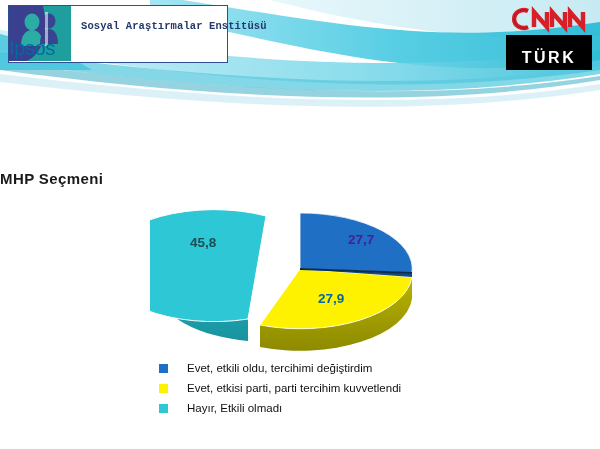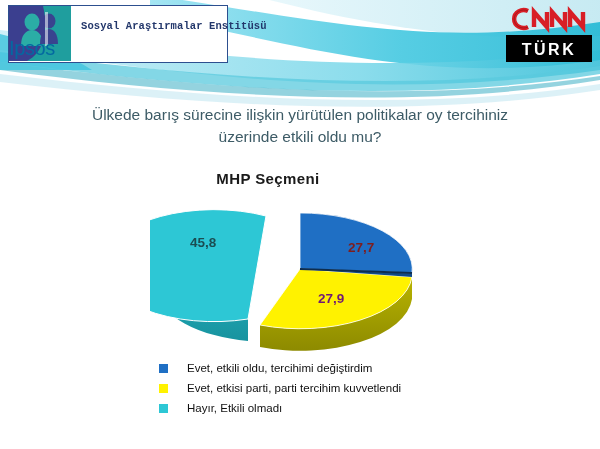--- a/index.html
+++ b/index.html
@@ -78,21 +78,21 @@
     width: 86px;
     z-index: 6;
   }
   #cnn-word {
     display: block;
     text-align: center;
   }
   #turk-bar {
     background: #000000;
     text-align: center;
-    padding: 6px 0 3px 0;
+    padding: 14px 0 3px 0;
     margin-top: 1px;
   }
   #turk-word {
     color: #ffffff;
     font-size: 16px;
     font-weight: bold;
     letter-spacing: 2.5px;
     font-family: "Liberation Sans", sans-serif;
   }
 
@@ -109,21 +109,21 @@
     font-family: "Liberation Sans", sans-serif;
     z-index: 4;
   }
 
   
   #chart-title {
     position: absolute;
     left: 0;
     top: 170px;
     width: 536px;
-    text-align: center;
+    text-align: left;
     font-size: 15px;
     font-weight: bold;
     color: #1a1a1a;
     letter-spacing: 0.4px;
     z-index: 4;
   }
   #pie-wrap {
     position: absolute;
     left: 150px;
     top: 188px;
@@ -131,22 +131,22 @@
     height: 172px;
     z-index: 3;
   }
   .slice-label {
     position: absolute;
     font-size: 13.5px;
     font-weight: bold;
     font-family: "Liberation Sans", sans-serif;
     pointer-events: none;
   }
-  #label-blue  { left: 198px; top: 52px; color: #7f1d1d; }
-  #label-yellow{ left: 168px; top: 103px; color: #701a75; }
+  #label-blue  { left: 198px; top: 44px; color: #4c1d95; }
+  #label-yellow{ left: 168px; top: 103px; color: #0369a1; }
   #label-cyan  { left: 40px;  top: 47px;  color: #1b4d52; }
 
   
   #legend {
     position: absolute;
     left: 159px;
     top: 358px;
     z-index: 4;
   }
   .legend-row {
@@ -231,24 +231,20 @@
       </g>
       <g fill="none" stroke="#a8141b" stroke-width="1">
         <path d="M22,7 A9.5,9 0 1,0 22,23"></path>
       </g>
     </svg>
     <div id="turk-bar">
       <span id="turk-word">TÜRK</span>
     </div>
   </div>
 
-  <div id="question-title">
-    <div>Ülkede barış sürecine ilişkin yürütülen politikalar oy tercihiniz</div>
-    <div>üzerinde etkili oldu mu?</div>
-  </div>
 
   <div id="chart-title">MHP  Seçmeni</div>
 
   <div id="pie-wrap">
     <svg viewBox="0 0 300 172" width="300" height="172">
       <defs>
         <linearGradient id="blueSide" x1="0" y1="0" x2="0" y2="1">
           <stop offset="0%" stop-color="#1a5ea8"></stop>
             <stop offset="100%" stop-color="#104a86"></stop>
         </linearGradient>

